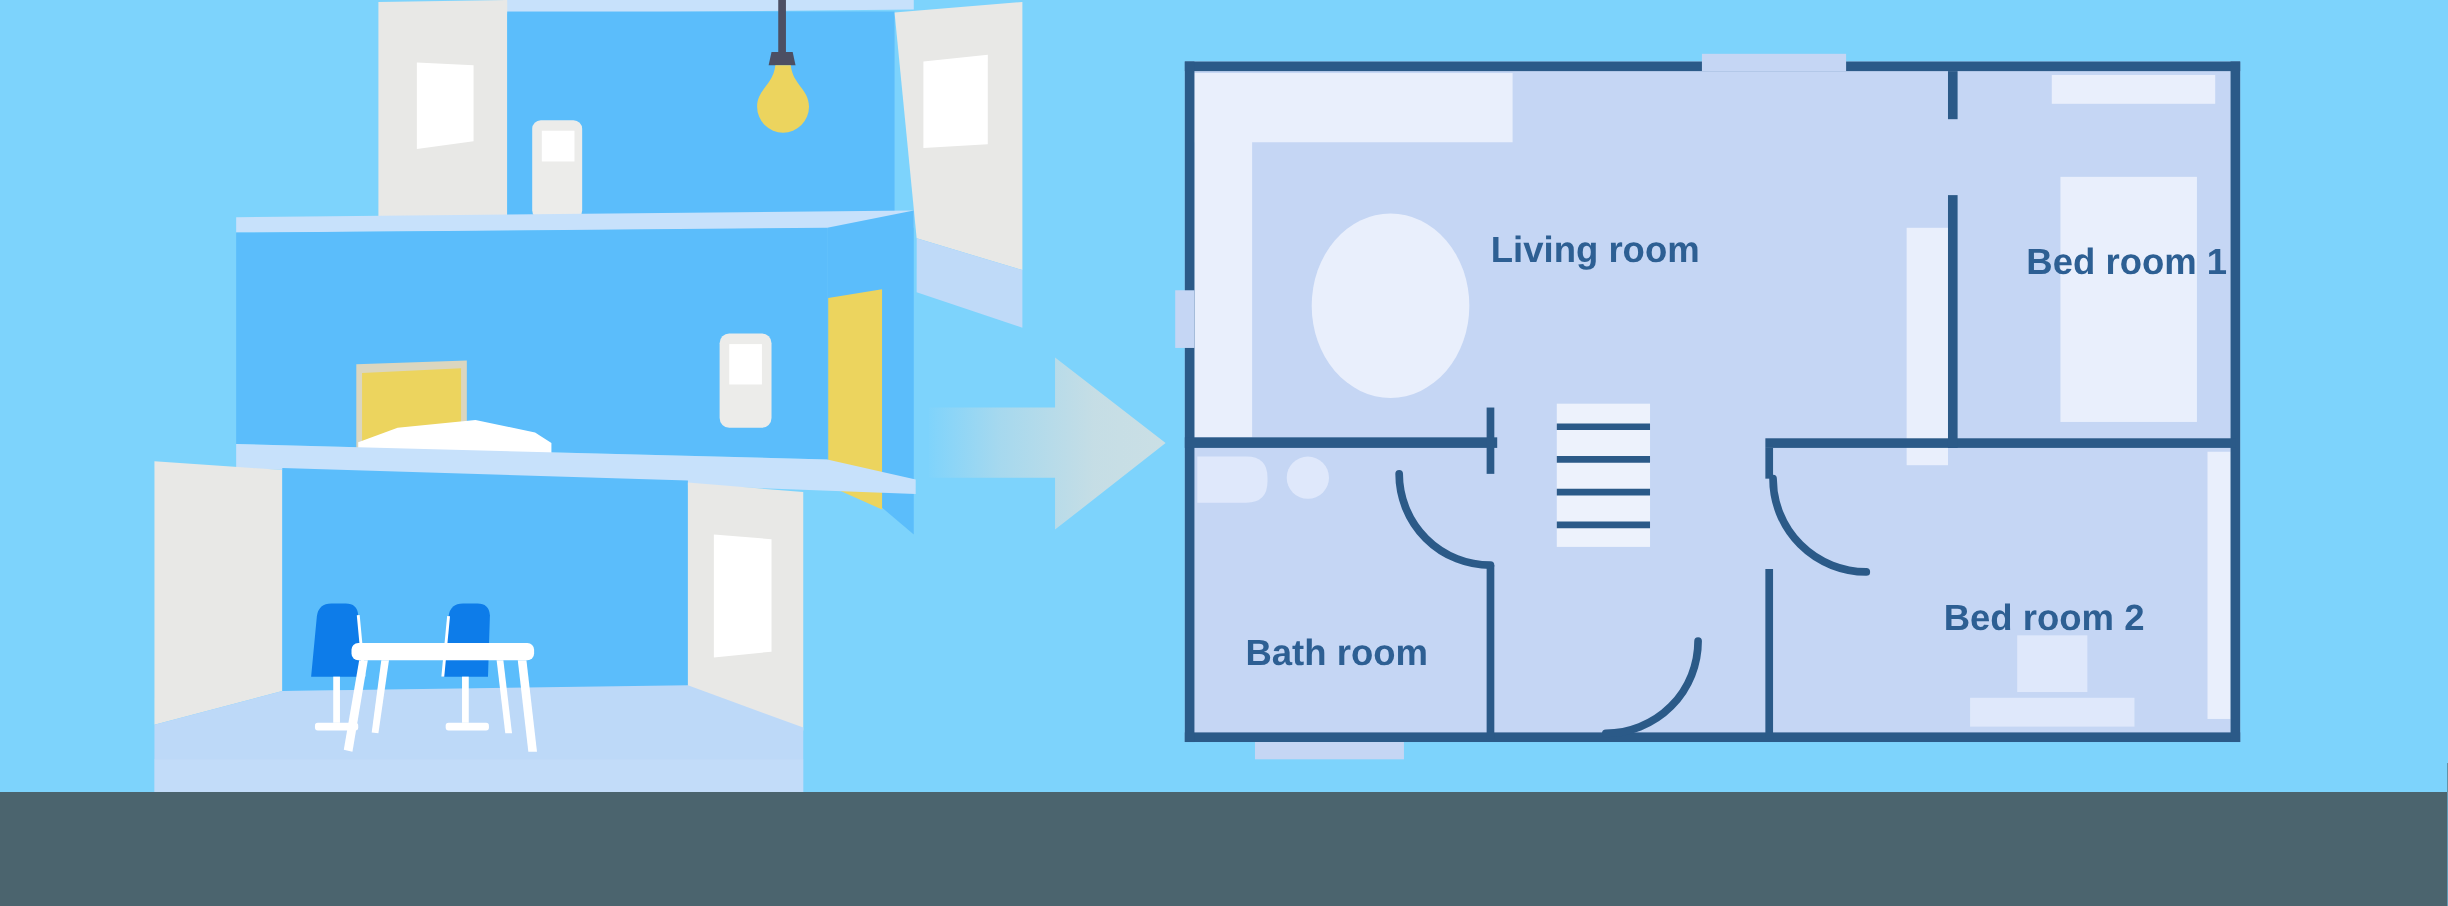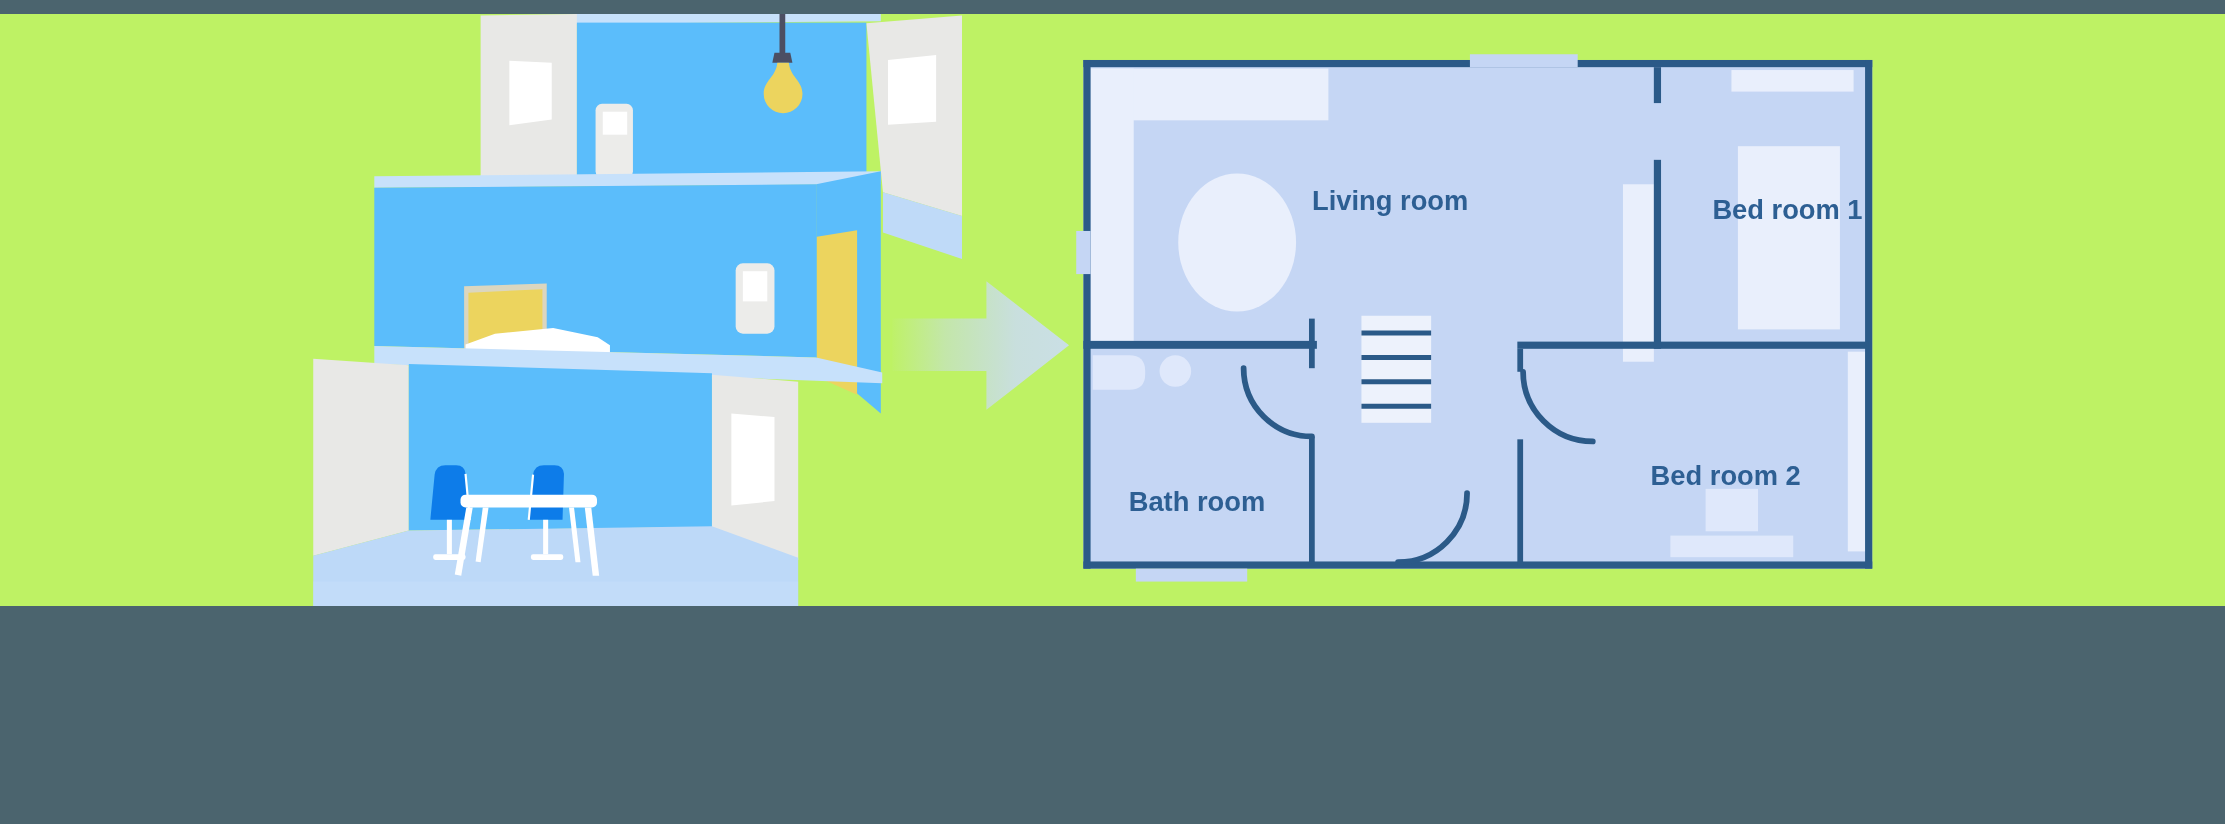--- a/index.html
+++ b/index.html
@@ -1,17 +1,17 @@
 <!DOCTYPE html>
 <html><head>
 <meta charset="utf-8">
 <style>
   html,body{margin:0;padding:0;background:#4B646E;}
-  .canvas{position:relative;width:2225px;height:592px;background:#bef264;overflow:hidden;
-          font-family:"Liberation Sans",sans-serif;margin-top:14px;}
+  .canvas{position:relative;width:2225px;height:720px;background:#7dd3fc;overflow:hidden;
+          font-family:"Liberation Sans",sans-serif;}
   .scene{position:absolute;left:0;top:0;width:100%;height:100%;display:block;}
   .room-label{font-family:"Liberation Sans",sans-serif;font-weight:bold;font-size:38px;fill:#2D5F93;}
 </style>
 </head>
 <body>
 
 <div class="canvas">
 <svg class="scene" viewBox="0 0 2225 824">
   <defs>
     <linearGradient id="arrowGrad" x1="0" y1="0" x2="1" y2="0">

